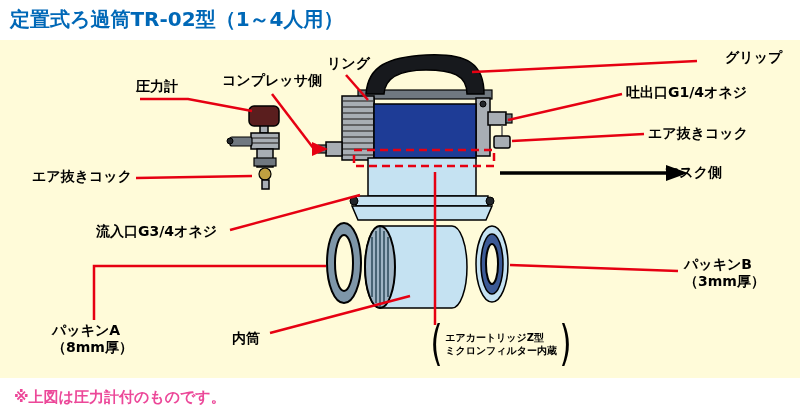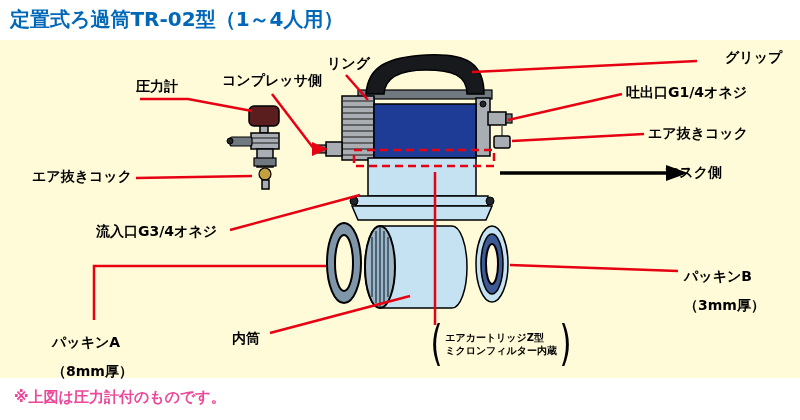--- a/index.html
+++ b/index.html
@@ -11,21 +11,21 @@
     --body-light:#C5E2F2;
     --metal:#A8AEB4;
   }
   html,body{margin:0;padding:0;}
   body{font-family:"DejaVu Sans","Liberation Sans",sans-serif;}
   #canvas{position:relative;width:800px;height:420px;background:var(--panel);overflow:hidden;}
   #yellow-field{position:absolute;left:0;top:40px;width:800px;height:338px;background:var(--background);}
   #page-title{position:absolute;left:10px;top:6px;font-size:20px;font-weight:700;color:var(--title);white-space:nowrap;}
   #footer-note{position:absolute;left:14px;top:388px;font-size:15px;font-weight:600;color:#ec4899;white-space:nowrap;}
   .label{position:absolute;font-size:14px;font-weight:600;color:#000;white-space:nowrap;line-height:1.2;}
-  .label.two-line span{display:block;margin-top:12px;}
+  .label.two-line span{display:block;}
   svg{position:absolute;left:0;top:0;}
   
   .leader{stroke:var(--leader);stroke-width:2.5;fill:none;stroke-linecap:butt;}
   .leader-arrow{fill:var(--leader);stroke:none;}
   .dashed-joint{stroke:var(--leader);stroke-width:2.5;fill:none;stroke-dasharray:8 5;}
   .black-arrow-line{stroke:#000;stroke-width:3.5;fill:none;}
   .black-arrow-head{fill:#000;}
   .grip{fill:#17191D;stroke:#000;stroke-width:1.5;}
   .metal{fill:var(--metal);stroke:#000;stroke-width:1.5;}
   .metal-dark{fill:#707880;stroke:#000;stroke-width:1.2;}

